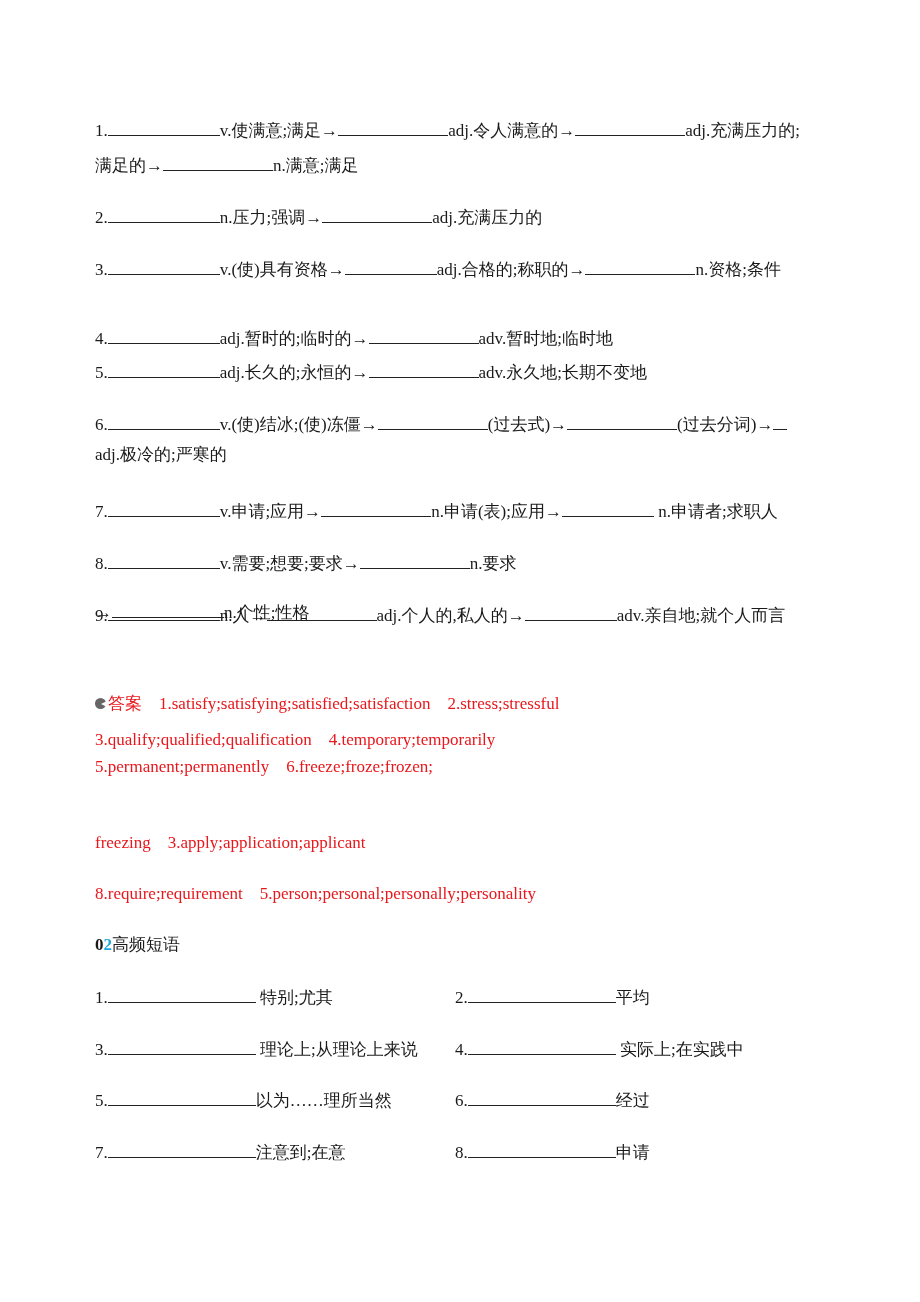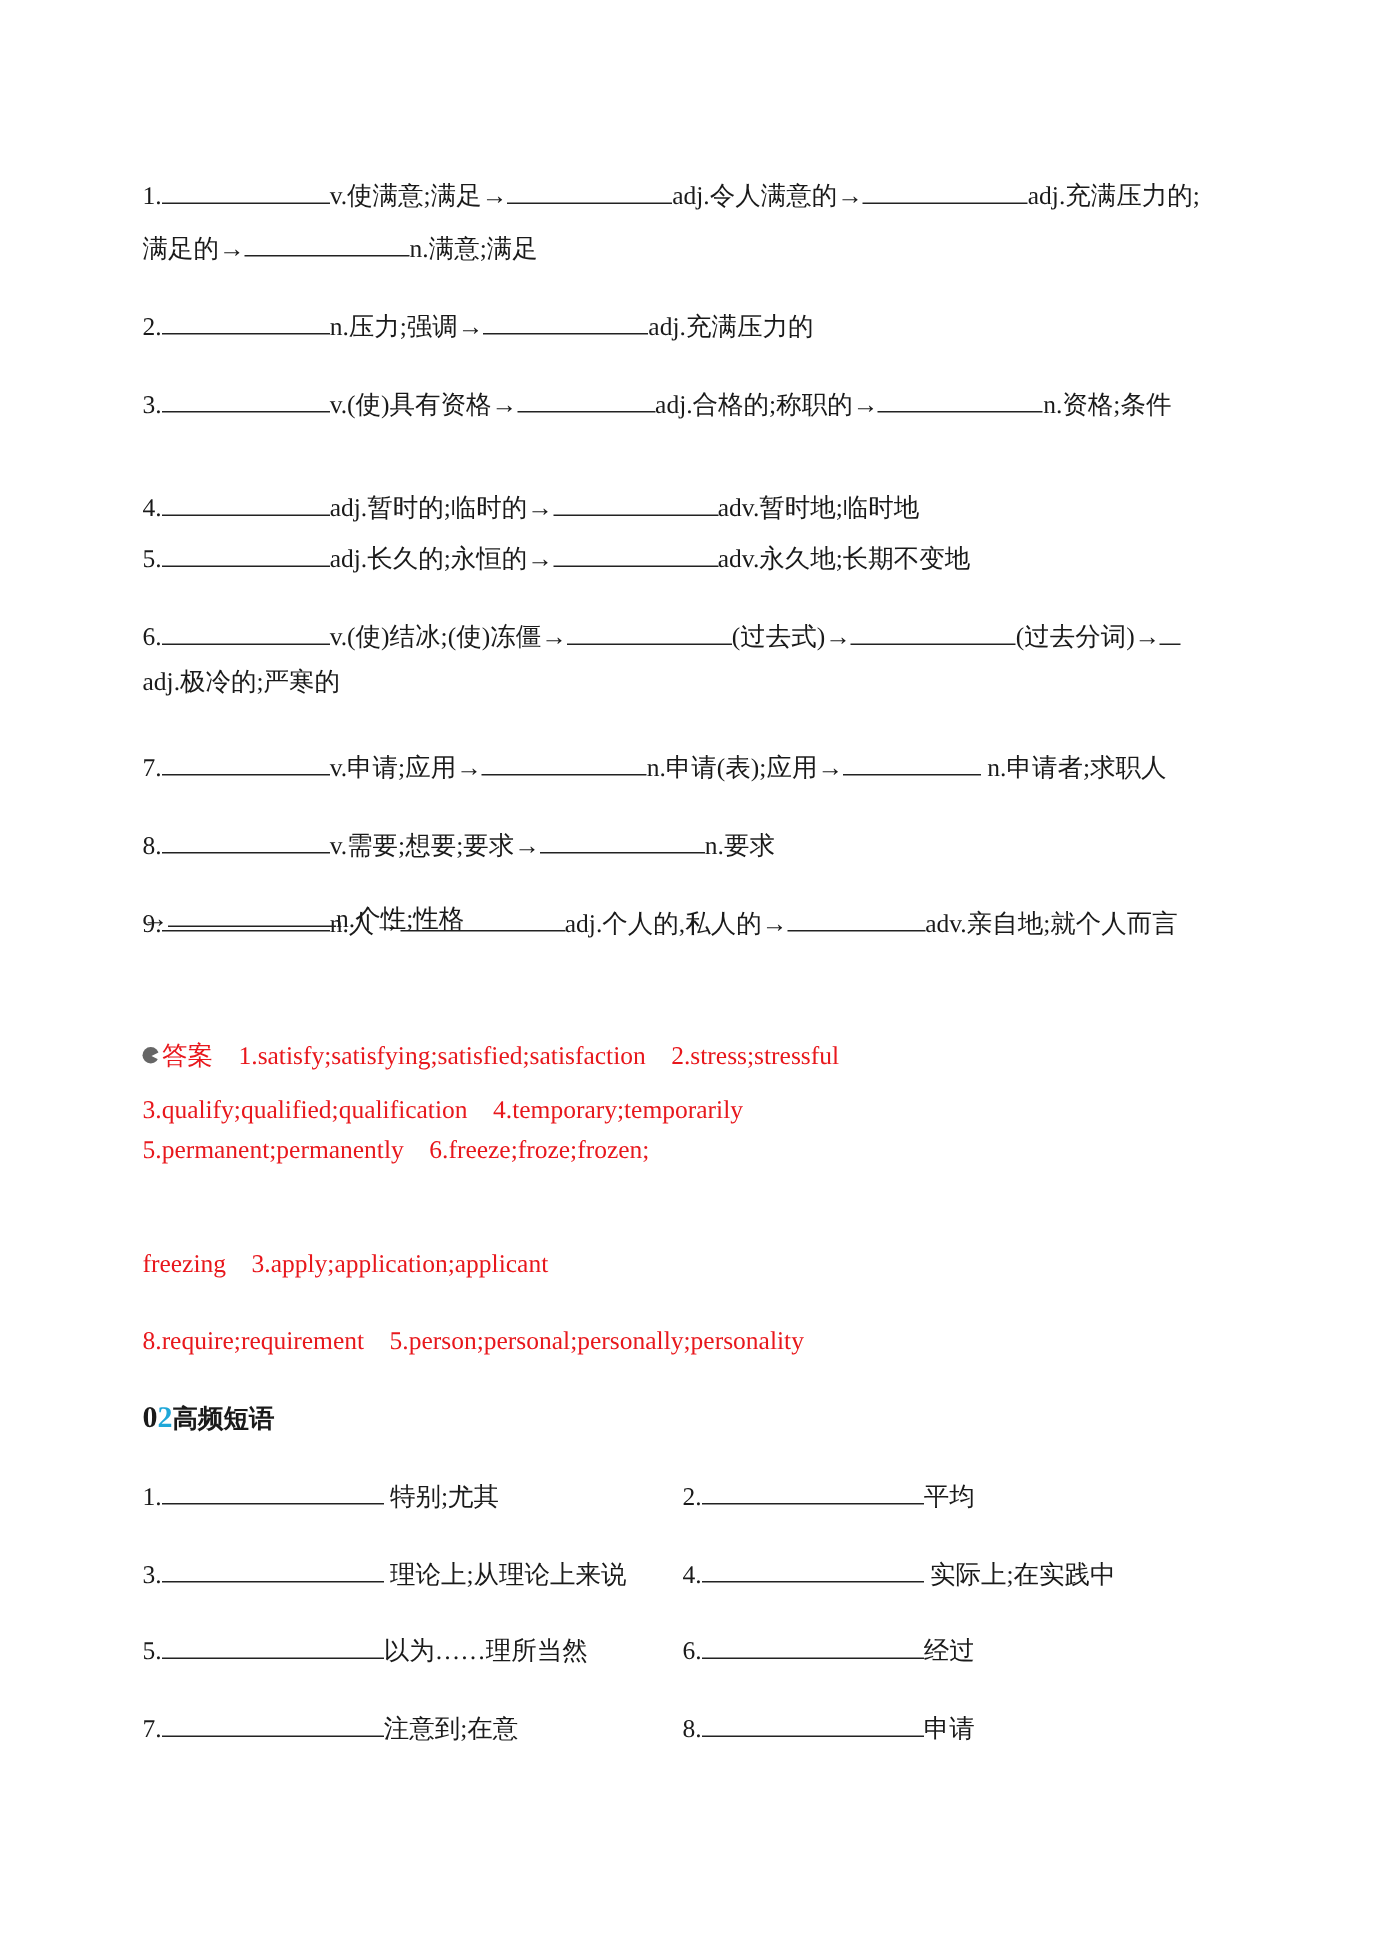--- a/index.html
+++ b/index.html
@@ -3,23 +3,23 @@
 <meta charset="utf-8">
 <style>
   html, body { margin: 0; padding: 0; background: #ffffff; }
   body { width: 920px; height: 1302px; position: relative; overflow: hidden;
          font-family: "Liberation Serif", "DejaVu Serif", serif; color: #1a1a1a; font-size: 17px; }
   .line { position: absolute; left: 95px; white-space: nowrap; line-height: 22px; }
   .blank { display: inline-block; border-bottom: 1px solid #222; height: 15px; vertical-align: baseline; }
   .red { color: #e8171c; }
   .ans-icon { display: inline-block; width: 11px; height: 11px; border-radius: 50%; background: #666; position: relative; margin-right: 2px; vertical-align: 0px; }
   .ans-icon::after { content: ""; position: absolute; right: -1px; top: 3px; width: 0; height: 0; border-top: 3px solid transparent; border-bottom: 3px solid transparent; border-right: 6px solid #fff; }
-  .sec-num { font-weight: bold; font-size: 20px; }
+  .sec-num { font-weight: bold; font-size: 17px; }
   .sec-num .two { color: #1fa7d8; }
-  .sec-title { font-size: 17px; font-weight: bold; }
+  .sec-title { font-size: 17px; }
   .col2 { position: absolute; left: 455px; white-space: nowrap; line-height: 22px; }
 </style>
 </head>
 <body>
 
 <div class="line" style="top:120px">
   <span>1.</span><span class="blank" style="width:112px"></span><span>v.使满意;满足→</span><span class="blank" style="width:110px"></span><span>adj.令人满意的→</span><span class="blank" style="width:110px"></span><span>adj.充满压力的;</span>
 </div>
 <div class="line" style="top:155px">
   <span>满足的→</span><span class="blank" style="width:110px"></span><span>n.满意;满足</span>

